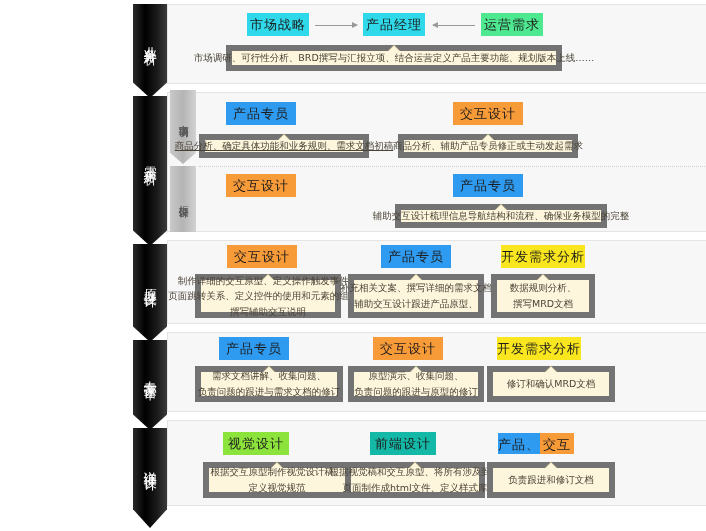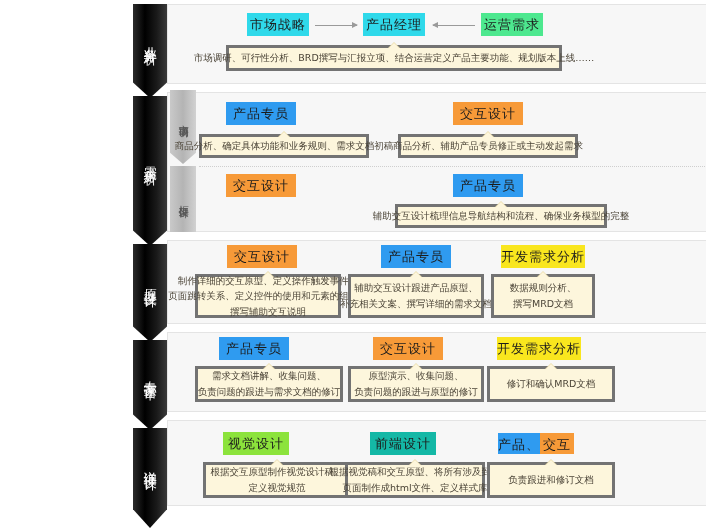--- a/index.html
+++ b/index.html
@@ -103,21 +103,21 @@
     flex:1;
     line-height:23px;
     text-align:center;
     font-size:13px;
   }
 
   
   .note{
     position:absolute;
     background:#fdf6dc;
-    border:3px solid #737373;
+    border:6px solid #737373;
     box-sizing:border-box;
     font-size:9.5px;
     color:#4a4336;
     line-height:1.65;
     text-align:center;
     padding:5px 7px;
     display:flex;
     flex-direction:column;
     align-items:center;
     justify-content:center;
@@ -226,21 +226,21 @@
     <span class="head"></span>
   </div>
 
   <div class="badge" style="left:458px;top:13px;width:62px;background:#4de88f;">运营需求</div>
 
   <div class="note" style="left: 203px; top: 45px; width: 336px; height: 26px; --px: 50%;">
     <span class="ln">市场调研、可行性分析、BRD撰写与汇报立项、结合运营定义产品主要功能、规划版本上线……</span>
   </div>
 
   <div class="badge" style="left:203px;top:102px;width:70px;background:#2f9bf0;">产品专员</div>
-  <div class="note" style="left: 176px; top: 134px; width: 170px; height: 24px; --px: 50%;">
+  <div class="note" style="left: 176px; top: 134px; width: 170px; height: 24px; text-decoration: underline; --px: 50%;">
     <span class="ln">商品分析、确定具体功能和业务规则、需求文档初稿</span>
   </div>
 
   <div class="badge" style="left:430px;top:102px;width:70px;background:#f79a38;">交互设计</div>
   <div class="note" style="left: 375px; top: 134px; width: 180px; height: 24px; --px: 50%;">
     <span class="ln">商品分析、辅助产品专员修正或主动发起需求</span>
   </div>
 
   <div class="dotted" style="left:176px;top:166px;width:512px;"></div>
 
@@ -253,22 +253,22 @@
 
   <div class="badge" style="left:204px;top:245px;width:70px;background:#f79a38;">交互设计</div>
   <div class="note" style="left: 172px; top: 274px; width: 146px; height: 44px; --px: 50%;">
     <span class="ln">制作详细的交互原型、定义操作触发事件与</span>
     <span class="ln">页面跳转关系、定义控件的使用和元素的组织、</span>
     <span class="ln">撰写辅助交互说明</span>
   </div>
 
   <div class="badge" style="left:358px;top:245px;width:70px;background:#2f9bf0;">产品专员</div>
   <div class="note" style="left: 325px; top: 274px; width: 136px; height: 44px; --px: 50%;">
+    <span class="ln">补充相关文案、撰写详细的需求文档</span>
     <span class="ln">辅助交互设计跟进产品原型、</span>
-    <span class="ln">补充相关文案、撰写详细的需求文档</span>
   </div>
 
   <div class="badge" style="left:478px;top:245px;width:84px;background:#f9e61e;">开发需求分析</div>
   <div class="note" style="left: 468px; top: 274px; width: 104px; height: 44px; --px: 50%;">
     <span class="ln">数据规则分析、</span>
     <span class="ln">撰写MRD文档</span>
   </div>
 
   <div class="badge" style="left:196px;top:337px;width:70px;background:#2f9bf0;">产品专员</div>
   <div class="note" style="left: 172px; top: 366px; width: 148px; height: 36px; --px: 50%;">

